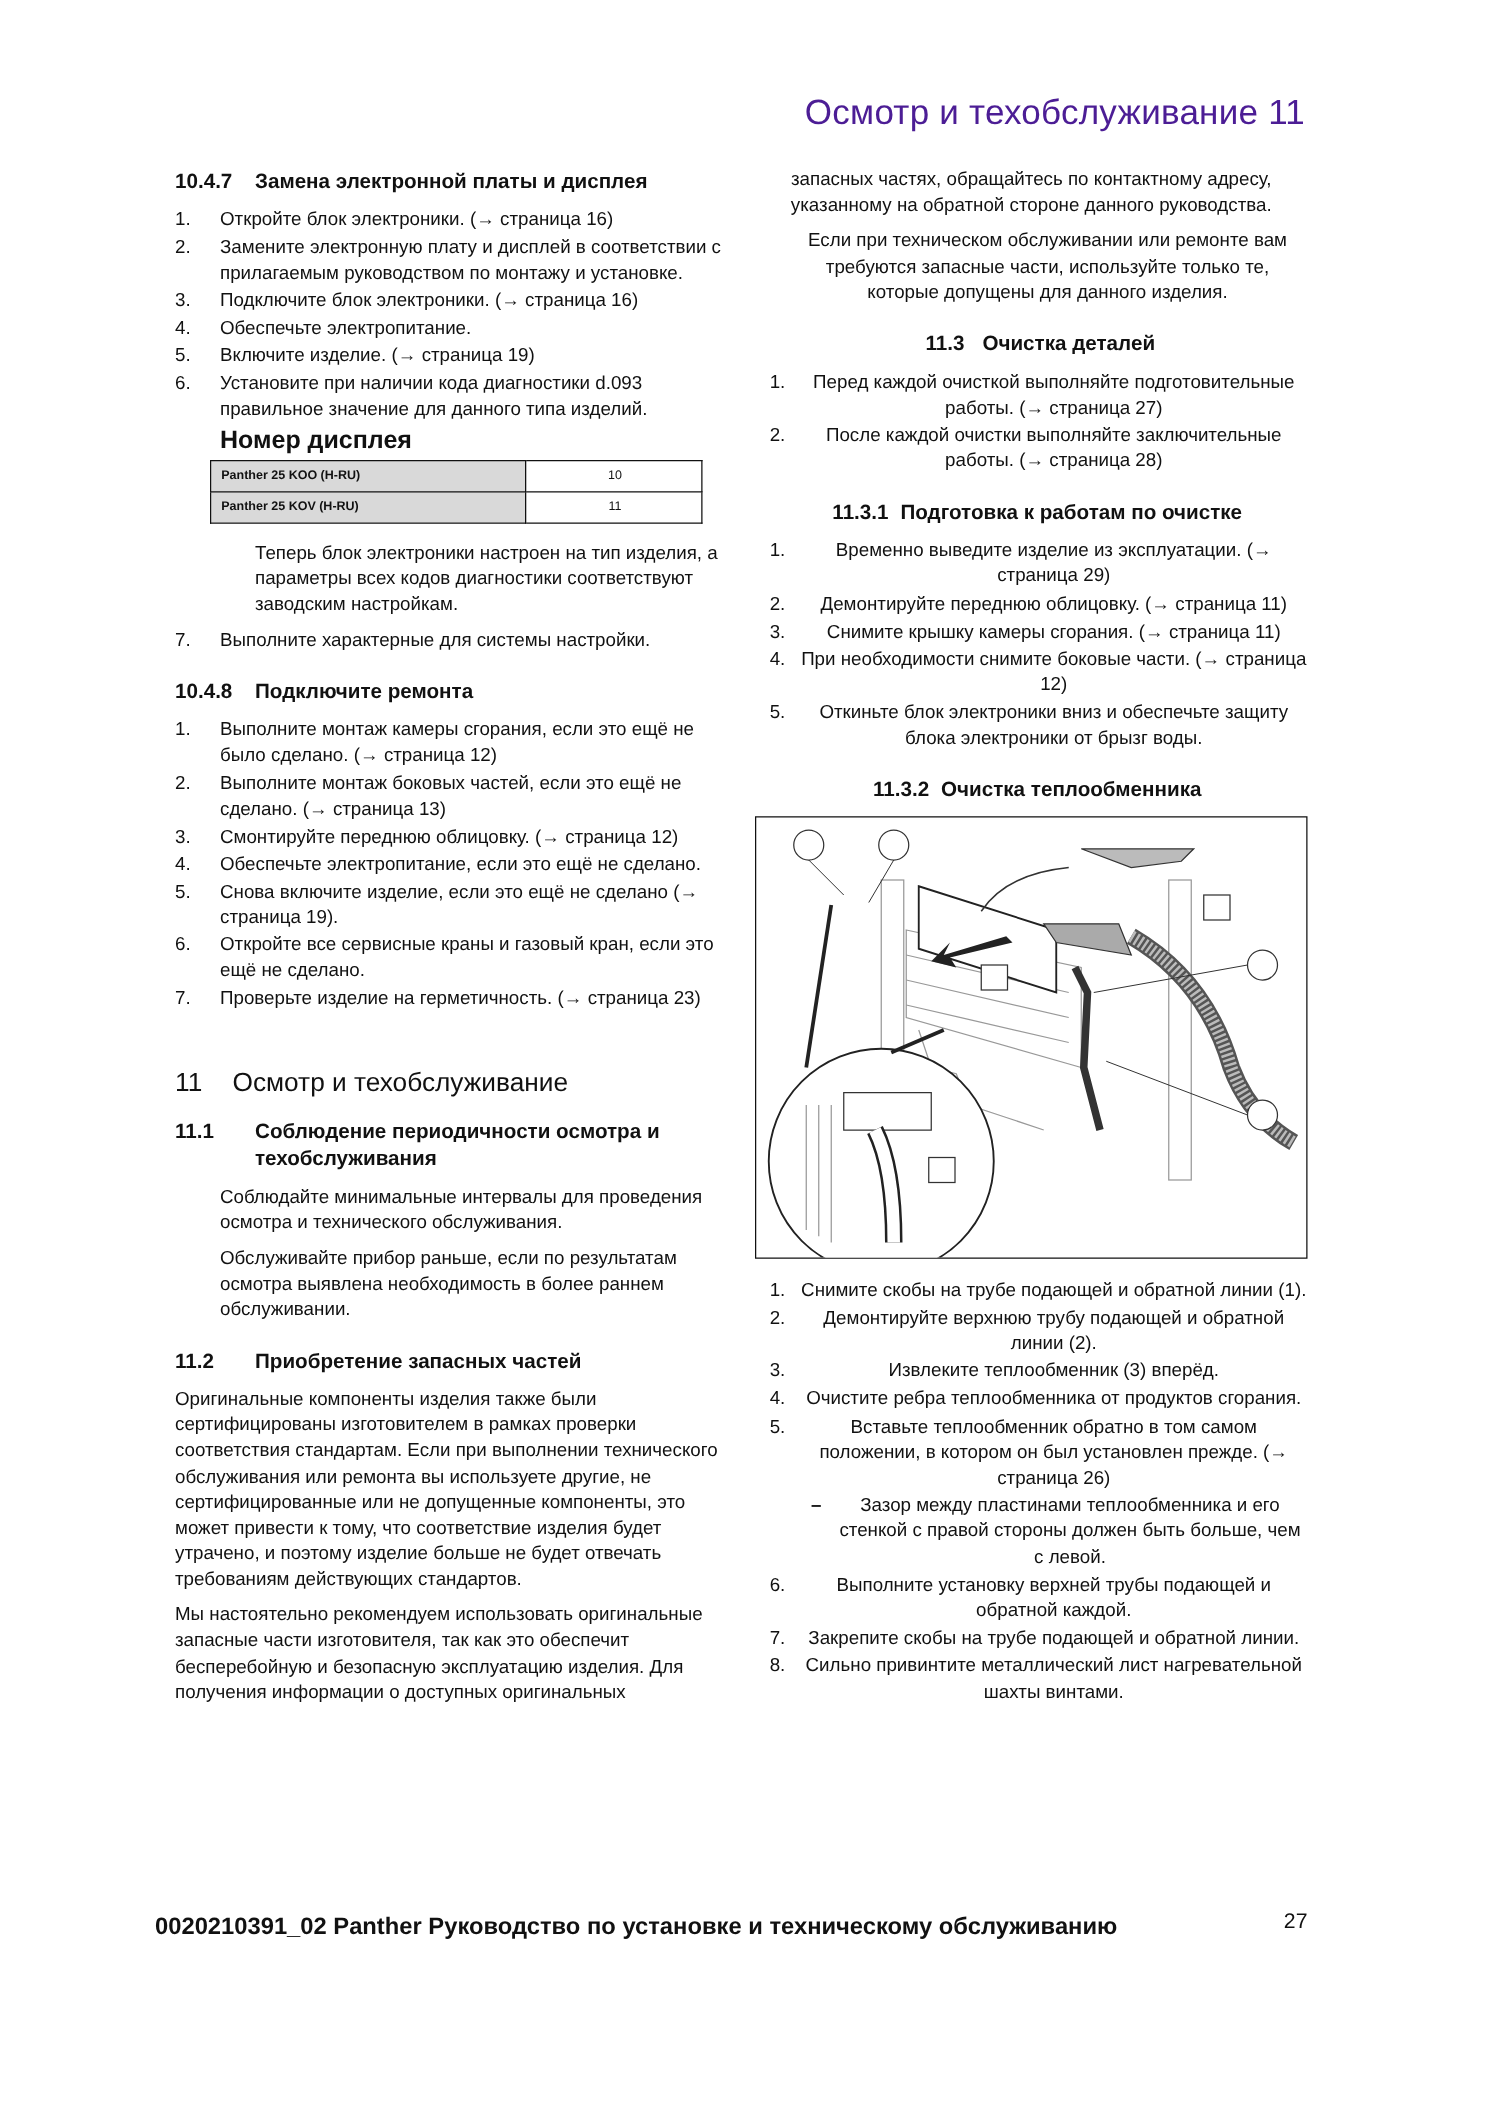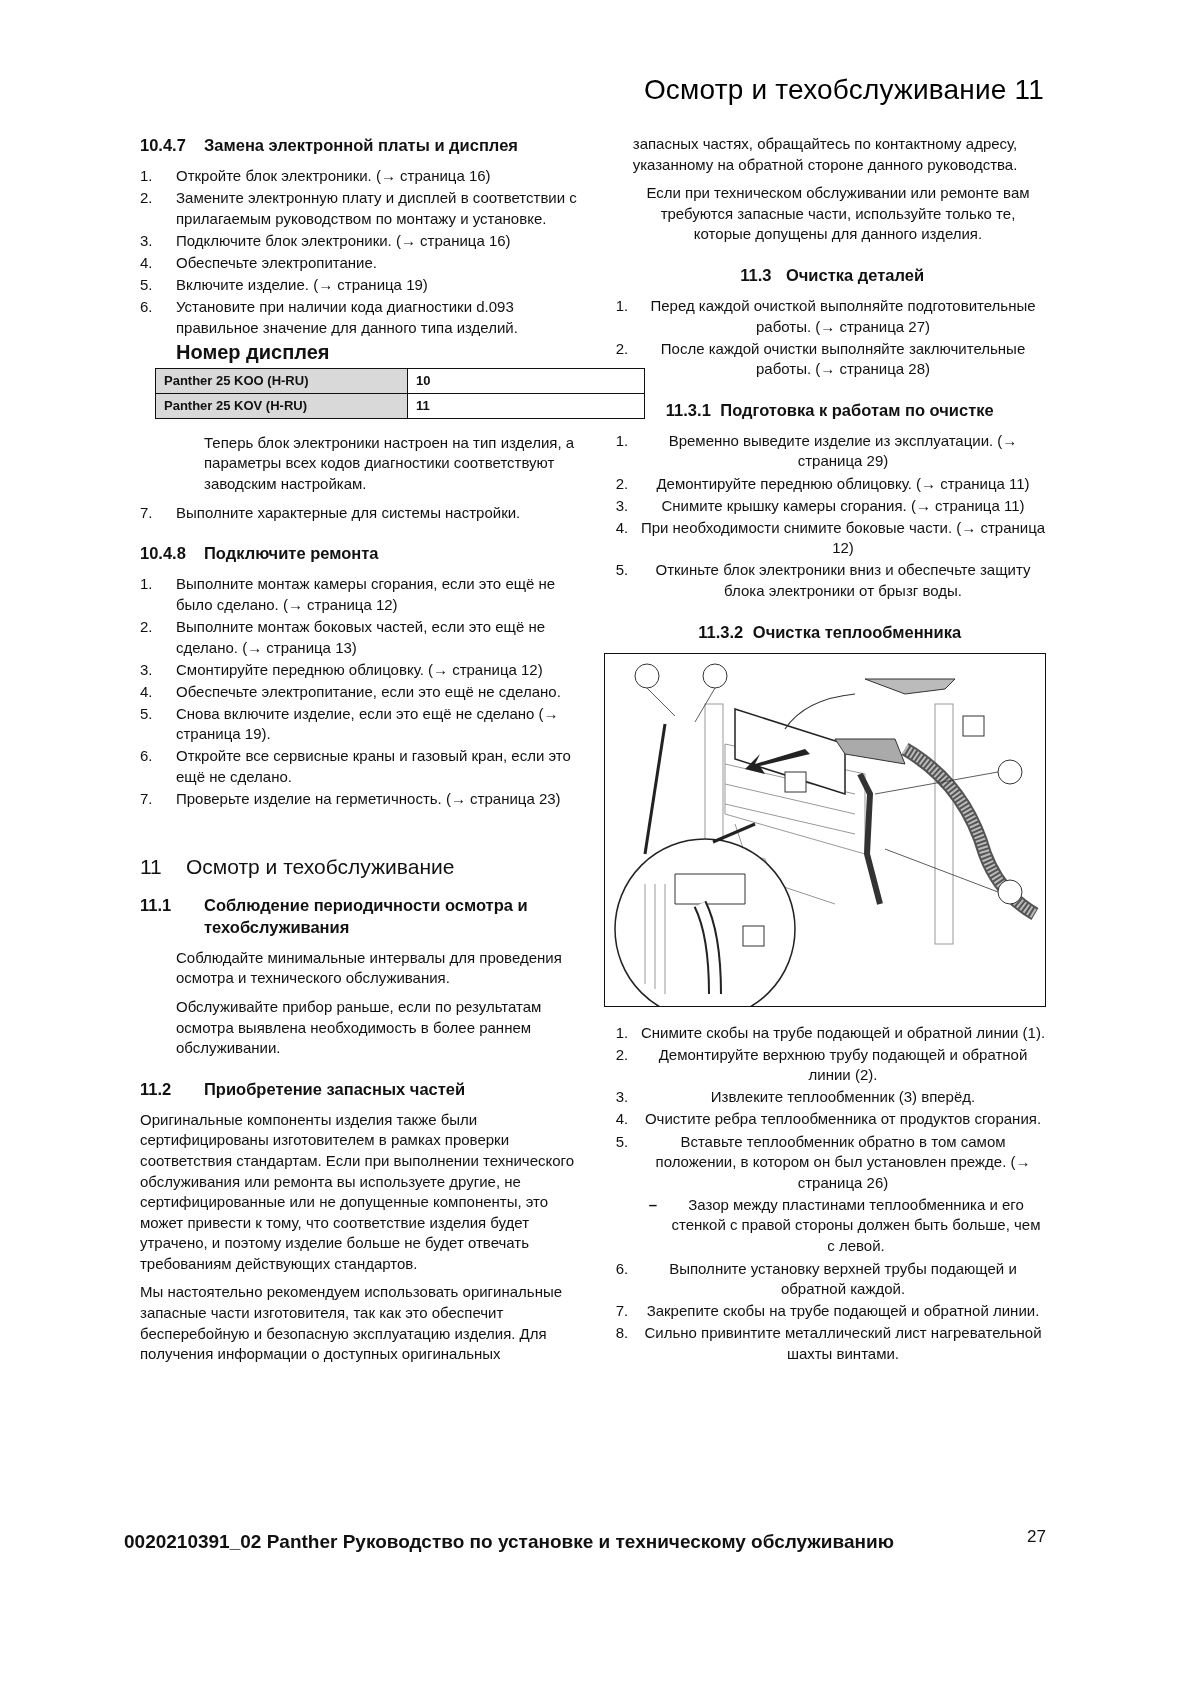--- a/index.html
+++ b/index.html
@@ -1,40 +1,40 @@
 <!DOCTYPE html>
 <html><head>
 <meta charset="utf-8">
 <style>
   html,body{margin:0;padding:0;background:#fff;}
   body{width:1190px;height:1684px;position:relative;font-family:"Liberation Sans",sans-serif;color:#111;overflow:hidden;}
-  .hdr{position:absolute;right:146px;top:74px;font-size:28px;color:#000000;letter-spacing:0.2px;}
+  .hdr{position:absolute;right:146px;top:74px;font-size:28px;color:#4c1d95;letter-spacing:0.2px;}
   .col{position:absolute;top:134px;width:442px;font-size:15px;line-height:20.6px;}
   .col.left{left:140px;}
   .col.right{left:604px;text-align:center;}
   h3{font-size:16.5px;font-weight:bold;margin:0 0 10px 0;line-height:22px;}
   h2{font-size:21px;font-weight:normal;margin:0 0 14px 0;line-height:26px;}
   h2 .num{display:inline-block;width:46px;}
   h3 .num2{display:inline-block;width:64px;}
   h3 .num3{display:inline-block;width:64px;vertical-align:top;}
   h3.wrap{display:flex;}
   h3.wrap .t{flex:1;}
   ol{list-style:none;margin:0;padding:0;}
   li{display:flex;margin-bottom:1.5px;}
   li .n{width:36px;flex:0 0 36px;}
   li .t{flex:1;}
   .indent{padding-left:36px;}
   .note{padding-left:64px;margin:0 0 8px 0;}
   .para{margin:0 0 8px 0;}
   .mt-sec{margin-top:19px;}
   .subhead{font-weight:bold;font-size:20px;margin:4px 0 5px 36px;}
-  table{border-collapse:collapse;margin:0 0 14px 15px;width:490px;font-size:13px;}
+  table{border-collapse:collapse;margin:0 0 14px 28px;width:394px;font-size:10px;}
   td{border:1.5px solid #111;height:24px;padding:0 8px;}
   td.m{background:#d9d9d9;font-weight:bold;width:235px;}
-  td.v{text-align:left;padding-right:6px;font-weight:bold;}
+  td.v{text-align:center;padding-right:6px;}
   .dash{display:flex;padding-left:36px;margin-bottom:2px;}
   .dash .d{width:26px;flex:0 0 26px;font-weight:bold;}
   .figure{width:440px;height:352px;border:1.5px solid #111;margin:10px 0 16px 0;position:relative;}
   .footer{position:absolute;top:1531px;left:124px;font-size:19px;font-weight:bold;}
   .pnum{position:absolute;top:1527px;right:144px;font-size:17px;}
 </style>
 </head>
 <body>
 
 <div class="hdr">Осмотр и техобслуживание 11</div>

